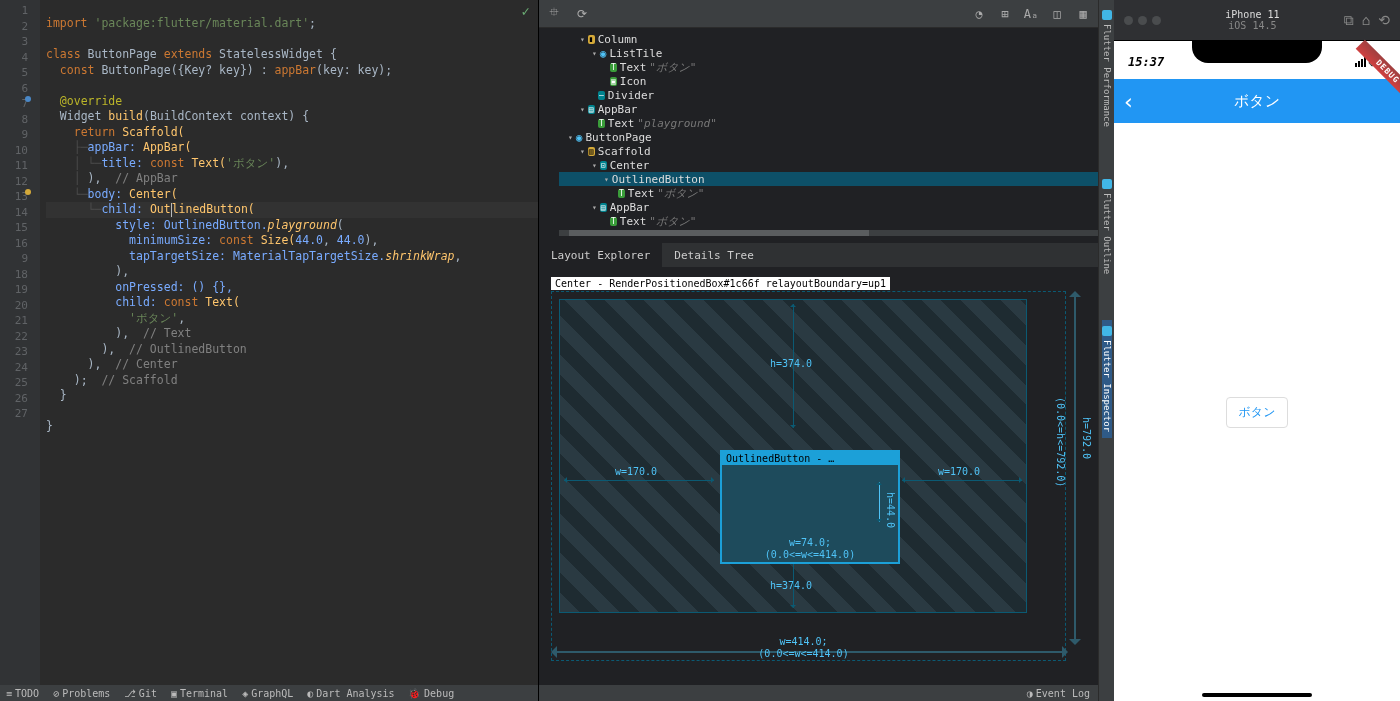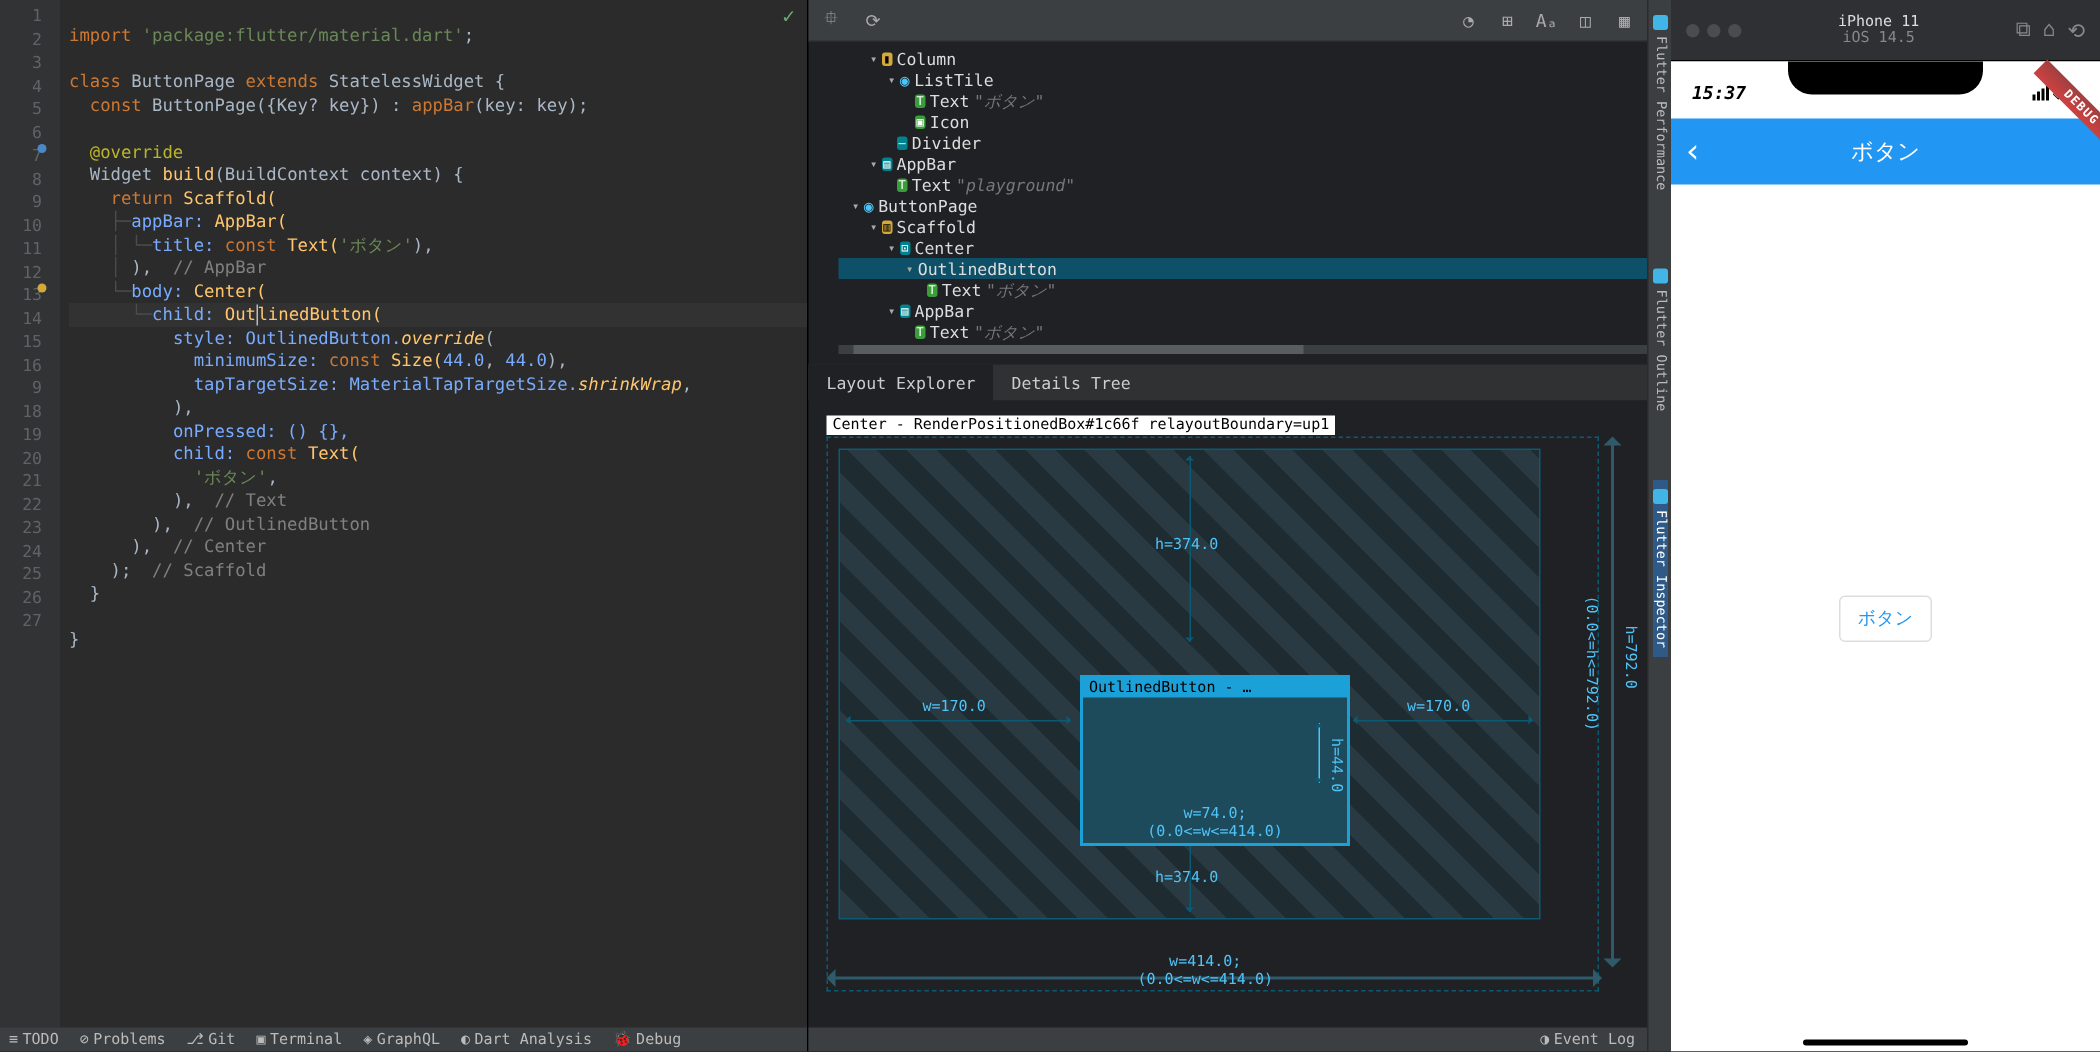--- a/index.html
+++ b/index.html
@@ -149,21 +149,21 @@
     <div class="code-line">  <span class="kw">const </span><span>ButtonPage({Key? key}) : </span><span class="kw">appBar</span><span>(key: key);</span></div>
     <div class="code-line"></div>
     <div class="code-line">  <span class="ann">@override</span></div>
     <div class="code-line">  <span>Widget </span><span class="fn">build</span><span>(BuildContext context) {</span></div>
     <div class="code-line">    <span class="kw">return </span><span class="fn">Scaffold(</span></div>
     <div class="code-line">    <span class="guide">├─</span><span class="param">appBar: </span><span class="fn">AppBar(</span></div>
     <div class="code-line">    <span class="guide">│ └─</span><span class="param">title: </span><span class="kw">const </span><span class="fn">Text(</span><span class="str">'ボタン'</span><span>),</span></div>
     <div class="code-line">    <span class="guide">│ </span><span>),  </span><span class="cmt">// AppBar</span></div>
     <div class="code-line">    <span class="guide">└─</span><span class="param">body: </span><span class="fn">Center(</span></div>
     <div class="code-line caret-line">      <span class="guide">└─</span><span class="param">child: </span><span class="fn">Out<span class="cursor"></span>linedButton(</span></div>
-    <div class="code-line">          <span class="param">style: OutlinedButton.</span><span class="ital">override</span><span>(</span></div>
+    <div class="code-line">          <span class="param">style: OutlinedButton.</span><span class="ital">playground</span><span>(</span></div>
     <div class="code-line">            <span class="param">minimumSize: </span><span class="kw">const </span><span class="fn">Size(</span><span class="param">44.0</span><span>, </span><span class="param">44.0</span><span>),</span></div>
     <div class="code-line">            <span class="param">tapTargetSize: MaterialTapTargetSize.</span><span class="ital">shrinkWrap</span><span>,</span></div>
     <div class="code-line">          <span>),</span></div>
     <div class="code-line">          <span class="param">onPressed: () {},</span></div>
     <div class="code-line">          <span class="param">child: </span><span class="kw">const </span><span class="fn">Text(</span></div>
     <div class="code-line">            <span class="str">'ボタン'</span><span>,</span></div>
     <div class="code-line">          <span>),  </span><span class="cmt">// Text</span></div>
     <div class="code-line">        <span>),  </span><span class="cmt">// OutlinedButton</span></div>
     <div class="code-line">      <span>),  </span><span class="cmt">// Center</span></div>
     <div class="code-line">    <span>);  </span><span class="cmt">// Scaffold</span></div>

